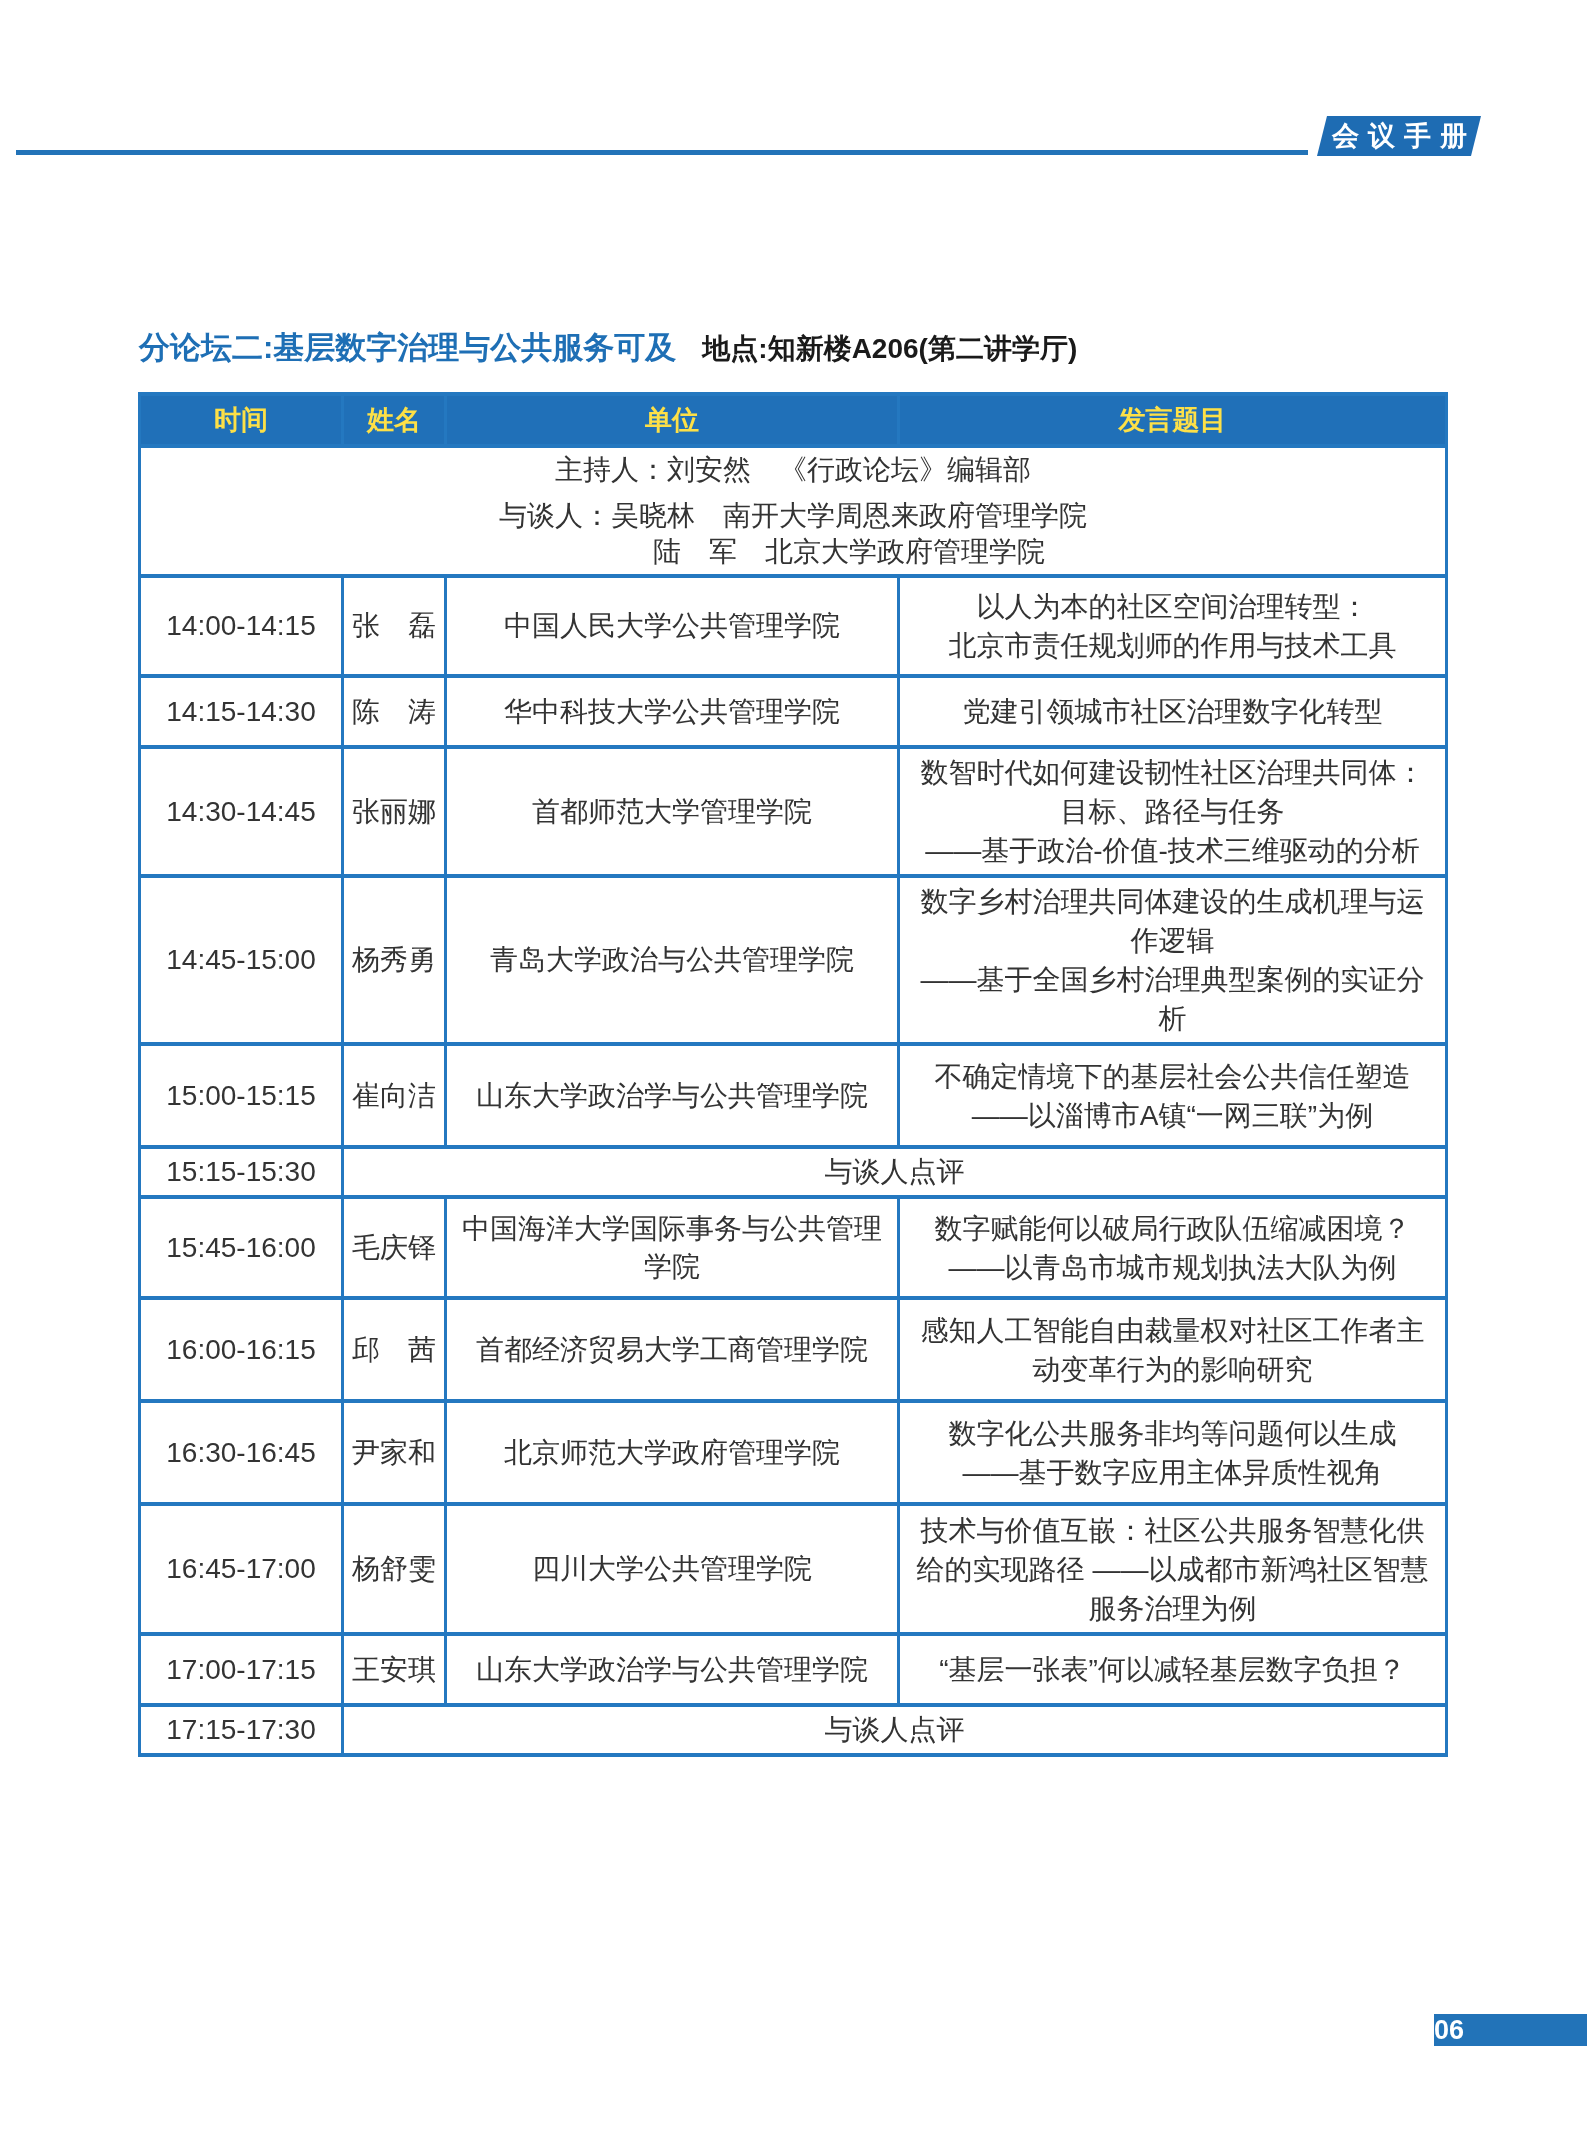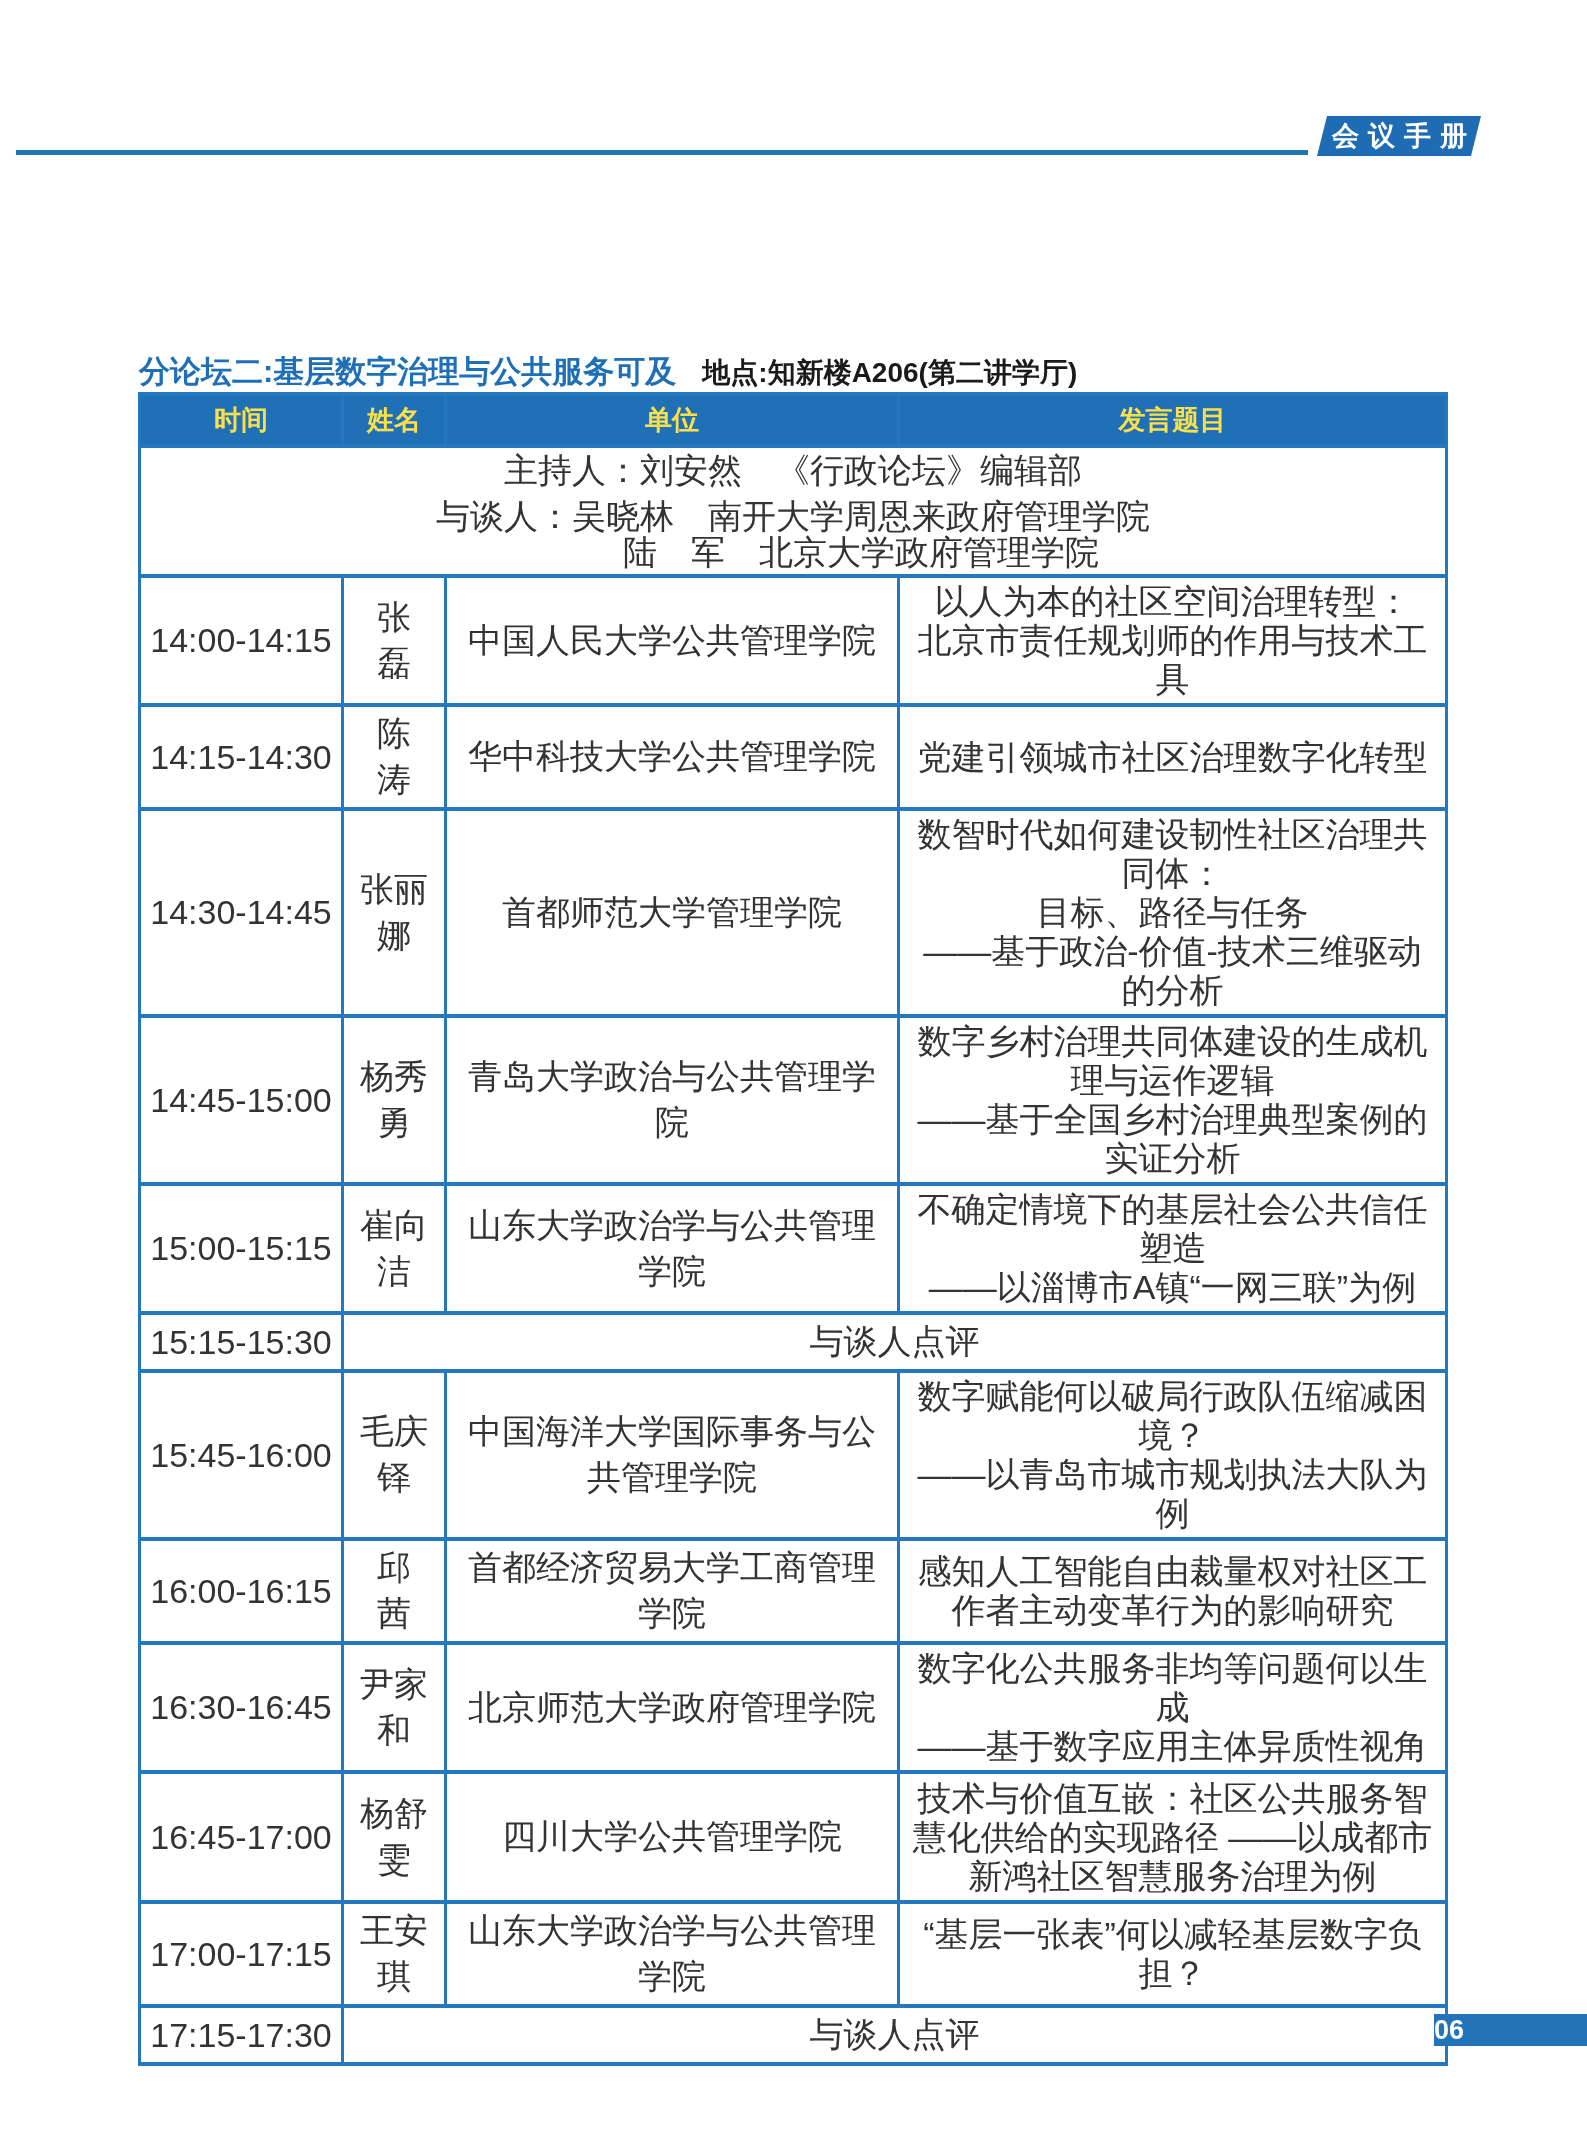--- a/index.html
+++ b/index.html
@@ -11,39 +11,39 @@
   .topline{position:absolute;left:16px;top:150px;width:1292px;height:5px;background:#2273b8;}
   .badge{
     position:absolute;left:1322px;top:116px;width:154px;height:40px;background:#1e6cb3;
     transform:skewX(-14deg);display:flex;align-items:center;justify-content:center;
   }
   .badge .badge-text{
     transform:skewX(14deg);color:#fff;font-weight:bold;font-size:27px;
     letter-spacing:9px;padding-left:9px;white-space:nowrap;
   }
   
-  .titlebar{position:absolute;left:139px;top:327px;white-space:nowrap;margin-top:24px;}
+  .titlebar{position:absolute;left:139px;top:327px;white-space:nowrap;}
   .forum-title{color:#1e6fb5;font-weight:bold;font-size:31px;}
   .forum-location{color:#1a1a1a;font-weight:bold;font-size:28px;margin-left:26px;}
   
   table.sched{
     position:absolute;left:138px;top:392px;width:1307px;
     border-collapse:collapse;table-layout:fixed;
   }
   table.sched th,table.sched td{
     border-left:3px solid #2478c0;border-right:3px solid #2478c0;
     border-top:4px solid #2478c0;border-bottom:4px solid #2478c0;
     box-sizing:border-box;
   }
   table.sched th{
     background:#2070b8;color:#fde047;font-size:27px;font-weight:bold;
     height:52px;text-align:center;vertical-align:middle;
   }
   table.sched td{
-    font-size:34px;color:#333;text-align:center;vertical-align:middle;padding:4px 8px;
+    font-size:28px;color:#333;text-align:center;vertical-align:middle;padding:4px 8px;
   }
   td.mod-cell{text-align:left;padding:8px 12px 8px 16px;}
   .mod-line{line-height:36px;white-space:pre-wrap;}
   .mod-line.gap{margin-top:10px;}
   td.topic-cell{font-size:25px;padding:4px 6px;}
   .topic-line{line-height:39px;}
   td.span-cell{text-align:center;}
   
   .pagenum{
     position:absolute;left:1434px;top:2014px;width:153px;height:32px;background:#2273b8;

